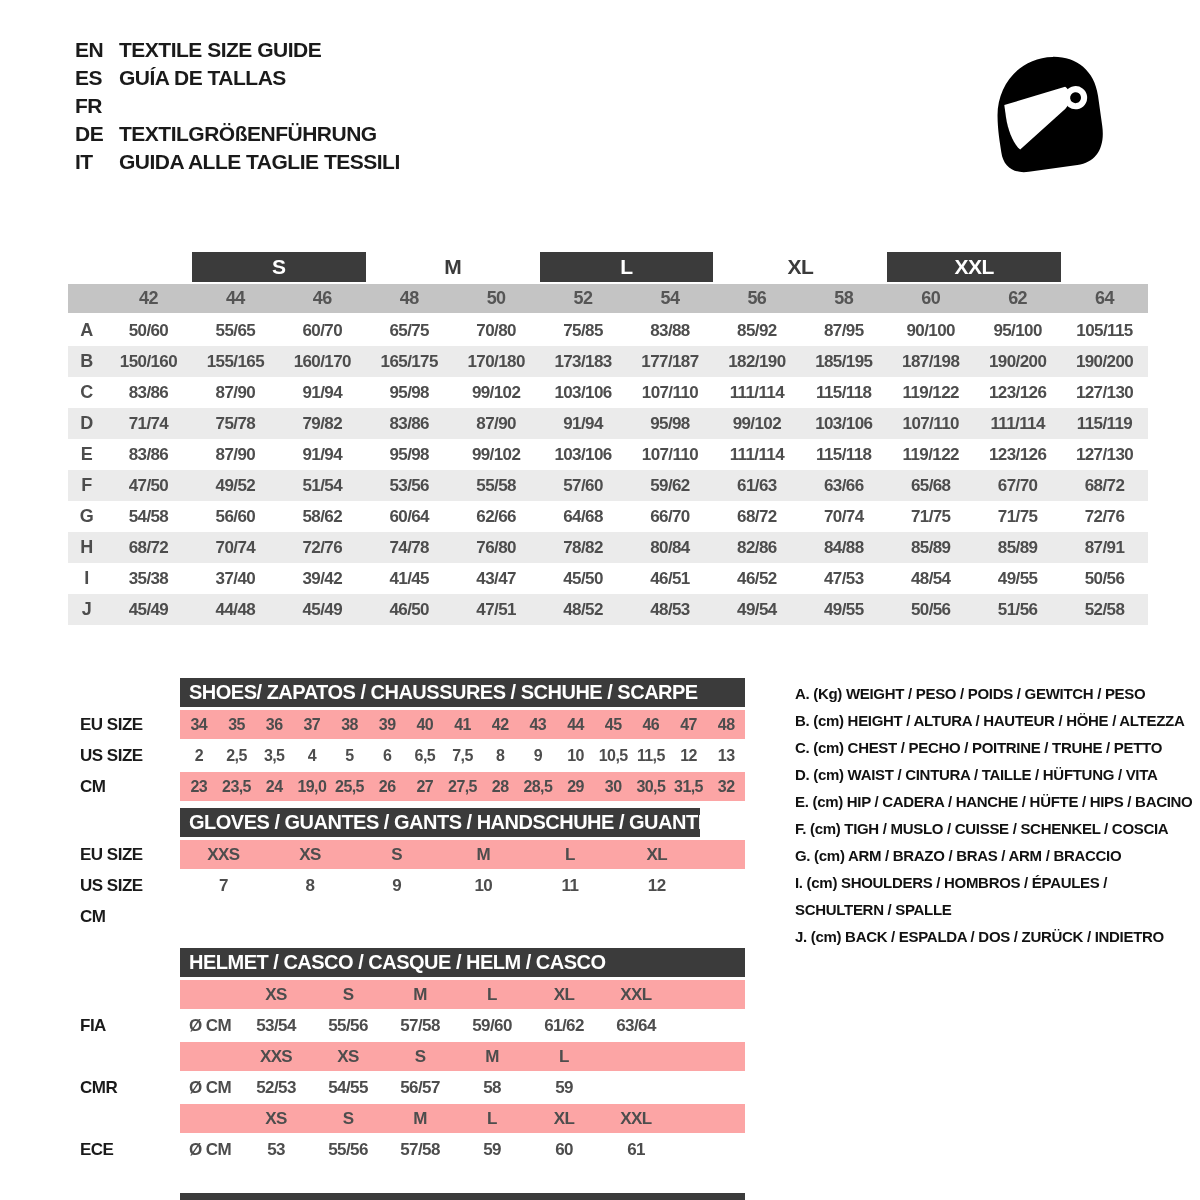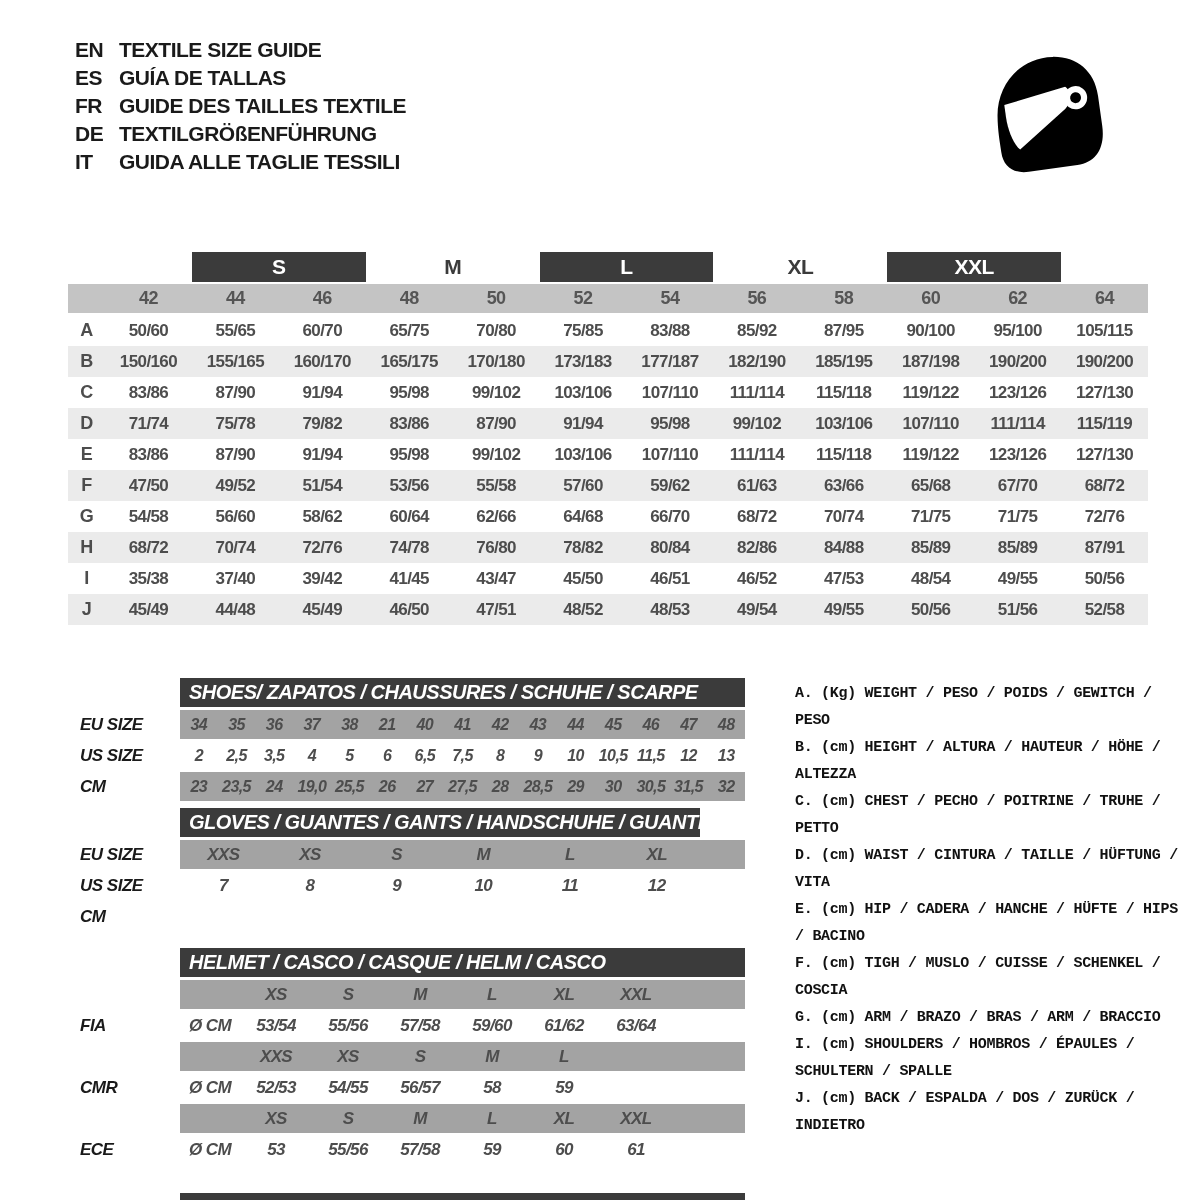--- a/index.html
+++ b/index.html
@@ -24,39 +24,39 @@
   .size-group.boxed{background:#3b3b3b;color:#fff;}
   .mt-cols{height:29px;background:#c4c4c4;margin-bottom:2px;}
   .mt-row{height:31px;}
   .mt-row.shaded{background:#ebebeb;}
   .cell{display:flex;align-items:center;justify-content:center;
         font-size:17px;font-weight:bold;color:#4d4d4d;letter-spacing:-0.6px;white-space:nowrap;}
   .mt-cols .cell{color:#555;font-size:18px;}
   .letter-cell{font-size:18px;color:#4d4d4d;}
 
   
-  .section{position:absolute;left:0;width:1096px;font-style:italic;}
+  .section{position:absolute;left:0;width:1096px;}
   .bar{margin-left:180px;height:29px;background:#3b3b3b;display:flex;align-items:center;margin-bottom:2px;}
   .bar span{color:#fff;font-size:20px;font-weight:bold;letter-spacing:-0.5px;padding-left:9px;white-space:nowrap;}
   .bar.w565{width:565px;}
   .bar.w520{width:520px;}
   .strip-row{position:relative;height:31px;}
   .strip-label{position:absolute;left:80px;top:0;height:31px;display:flex;align-items:center;
                font-size:17px;font-weight:bold;color:#1a1a1a;letter-spacing:-0.5px;text-align:center;}
   .strip-band{position:absolute;left:180px;top:1px;width:565px;height:29px;}
-  .strip-band.shaded{background:#a3a3a3;}
+  .strip-band.shaded{background:#fca5a5;}
   .strip-grid{display:grid;height:29px;}
   .shoes-grid{width:565px;grid-template-columns:repeat(15,1fr);}
   .shoes-grid .cell{font-size:16px;}
   .gloves-grid{width:520px;grid-template-columns:repeat(6,1fr);}
   .helmet-grid{width:492px;grid-template-columns:60px repeat(6,72px);}
   .strip-grid .cell{color:#4d4d4d;}
 
   
-  .legend{position:absolute;left:795px;top:680px;width:400px;font-family:Liberation Mono, monospace;}
+  .legend{position:absolute;left:795px;top:680px;width:400px;}
   .legend-item{font-size:15px;font-weight:bold;color:#111;line-height:27px;letter-spacing:-0.3px;}
 
   
   .bottom-bar{position:absolute;left:180px;top:1193px;width:565px;height:7px;background:#3b3b3b;}
 </style>
 </head>
 <body>
 
 <div class="page">
 
@@ -64,21 +64,20 @@
       <div class="lang-row">
         <div class="lang-code">EN</div>
         <div class="lang-title">TEXTILE SIZE GUIDE</div>
       </div>
       <div class="lang-row">
         <div class="lang-code">ES</div>
         <div class="lang-title">GUÍA DE TALLAS</div>
       </div>
       <div class="lang-row">
         <div class="lang-code">FR</div>
-        <div class="lang-title">GUIDE DES TAILLES TEXTILE</div>
       </div>
       <div class="lang-row">
         <div class="lang-code">DE</div>
         <div class="lang-title">TEXTILGRÖßENFÜHRUNG</div>
       </div>
       <div class="lang-row">
         <div class="lang-code">IT</div>
         <div class="lang-title">GUIDA ALLE TAGLIE TESSILI</div>
       </div>
     </div>
@@ -278,21 +277,21 @@
     <div>
         <div class="strip-row">
           <div class="strip-label">EU SIZE</div>
           <div class="strip-band shaded">
             <div class="strip-grid shoes-grid">
               <div class="cell">34</div>
               <div class="cell">35</div>
               <div class="cell">36</div>
               <div class="cell">37</div>
               <div class="cell">38</div>
-              <div class="cell">21</div>
+              <div class="cell">39</div>
               <div class="cell">40</div>
               <div class="cell">41</div>
               <div class="cell">42</div>
               <div class="cell">43</div>
               <div class="cell">44</div>
               <div class="cell">45</div>
               <div class="cell">46</div>
               <div class="cell">47</div>
               <div class="cell">48</div>
             </div>

